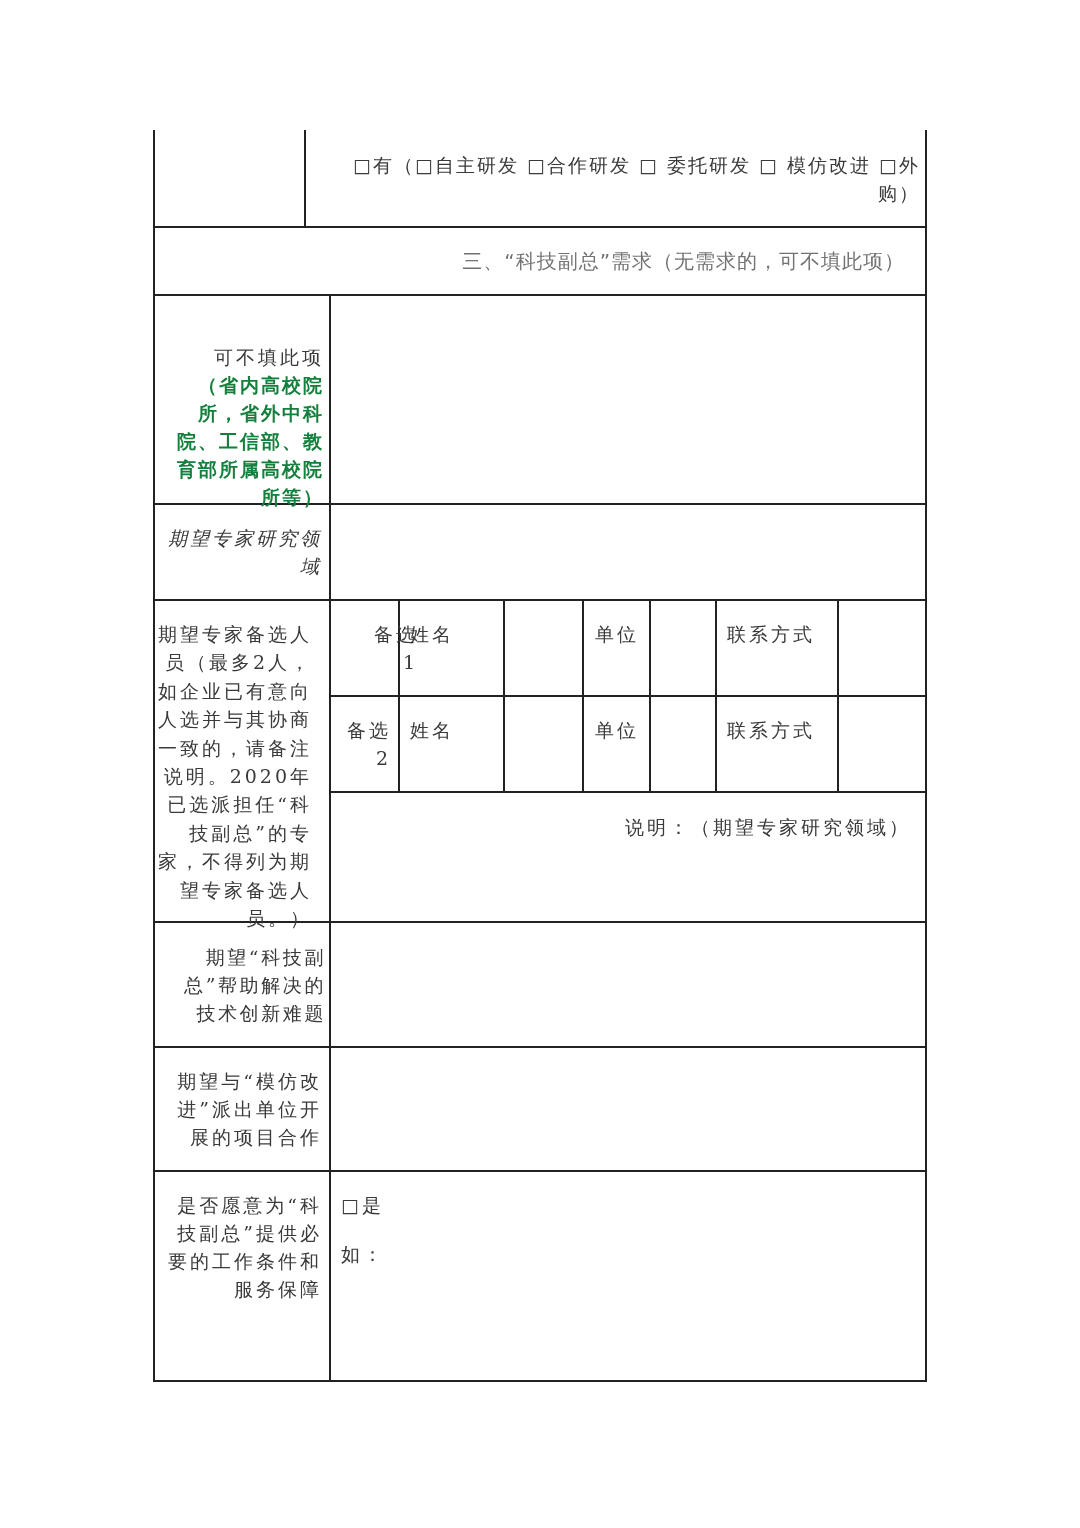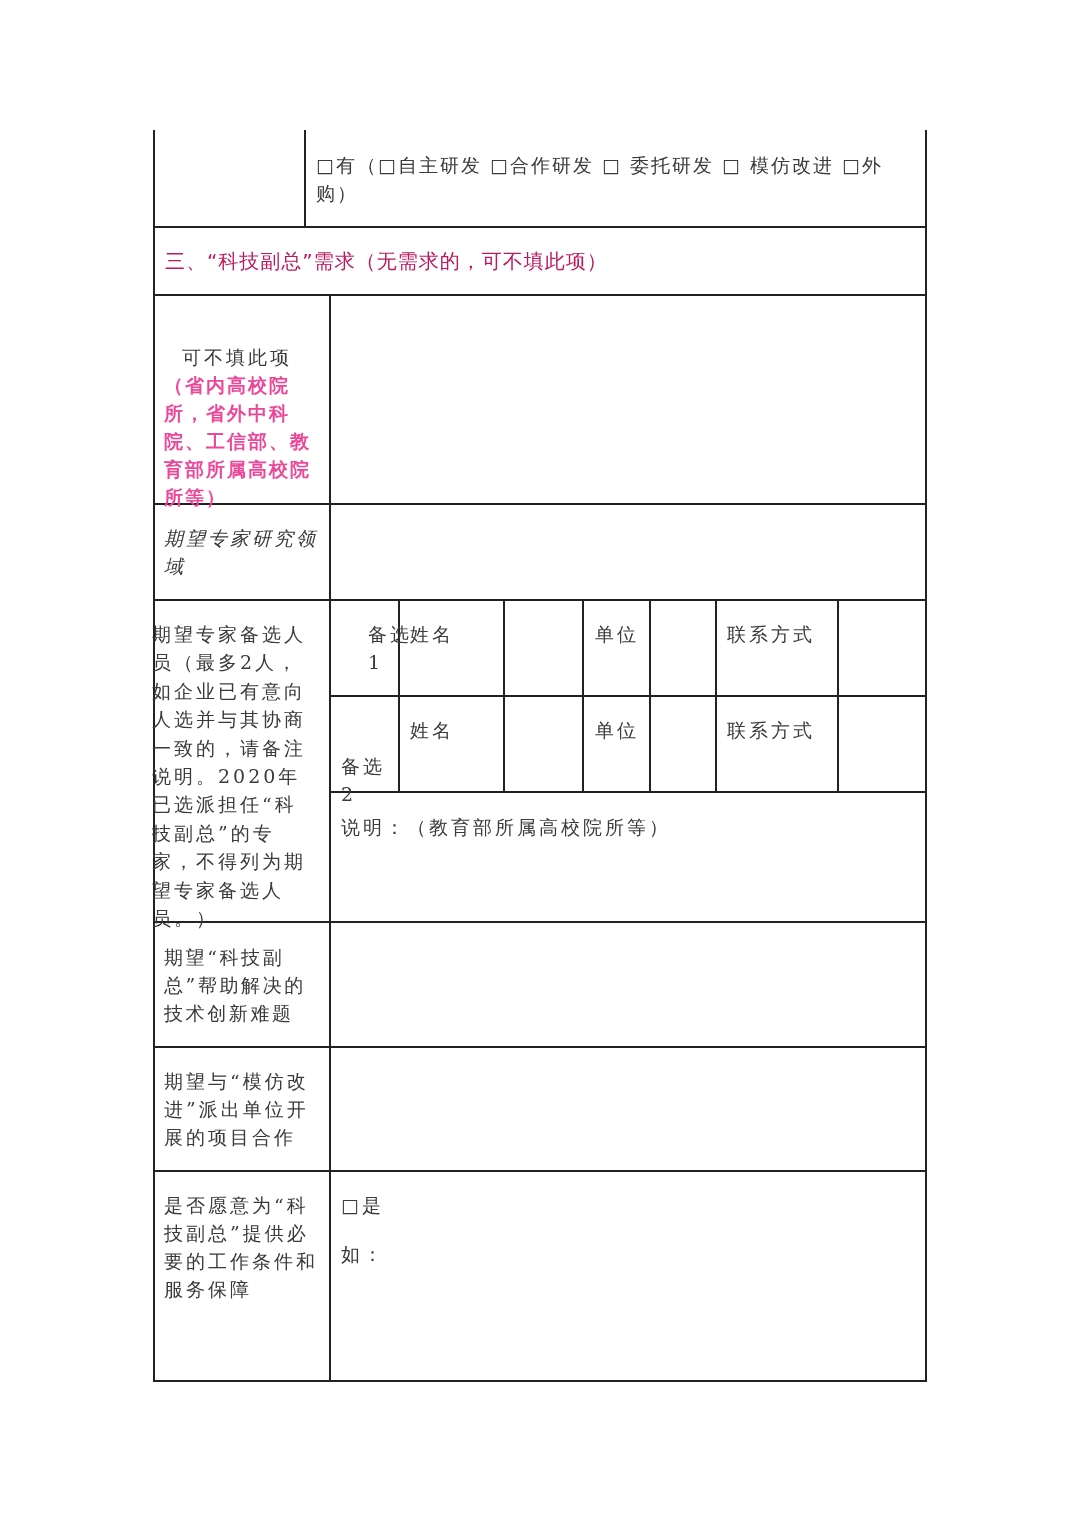--- a/index.html
+++ b/index.html
@@ -1,23 +1,23 @@
 <!DOCTYPE html>
 <html><head>
 <meta charset="utf-8">
 <style>
   html, body { margin: 0; padding: 0; background: #ffffff; }
   body { width: 1080px; height: 1528px; position: relative; overflow: hidden;
          font-family: "DejaVu Serif", "Liberation Serif", serif; color: #333; }
   .ln { position: absolute; background: #222; }
   .h { height: 2px; }
   .v { width: 2px; }
-  .t { position: absolute; font-size: 19px; line-height: 28px; letter-spacing: 3px; color: #3a3a3a; white-space: pre-wrap; }
-  .bold { font-family: "DejaVu Sans", "Liberation Sans", sans-serif; font-weight: bold; color: #ec4899; letter-spacing: 2px; }
-  .section { font-family: "DejaVu Sans", "Liberation Sans", sans-serif; font-size: 20px; color: #be185d; letter-spacing: 1px; }
+  .t { position: absolute; font-size: 19px; line-height: 28px; letter-spacing: 3px; color: #3a3a3a; white-space: pre-wrap; text-align: right; }
+  .bold { font-family: "DejaVu Sans", "Liberation Sans", sans-serif; font-weight: bold; color: #15803d; letter-spacing: 2px; }
+  .section { font-family: "DejaVu Sans", "Liberation Sans", sans-serif; font-size: 20px; color: #737373; letter-spacing: 1px; }
   .cell { position: absolute; }
 </style>
 </head>
 <body>
 
 <div class="ln h" style="left:153px; top:226px; width:774px;"></div>
 <div class="ln h" style="left:153px; top:294px; width:774px;"></div>
 <div class="ln h" style="left:153px; top:503px; width:774px;"></div>
 <div class="ln h" style="left:153px; top:599px; width:774px;"></div>
 <div class="ln h" style="left:330px; top:695px; width:597px;"></div>
@@ -53,29 +53,29 @@
 <div class="t" style="left:152px; top:620px; width:160px; line-height:28.4px;">期望专家备选人员（最多2人，如企业已有意向人选并与其协商一致的，请备注说明。2020年已选派担任“科技副总”的专家，不得列为期望专家备选人员。）</div>
 
 <div class="t" style="left:341px; top:620px; width:50px;margin-left:27px;">备选1</div>
 <div class="t" style="left:410px; top:620px;">姓名</div>
 <div class="cell" style="left:506px; top:602px; width:76px; height:93px;"></div>
 <div class="t" style="left:595px; top:620px;">单位</div>
 <div class="cell" style="left:652px; top:602px; width:63px; height:93px;"></div>
 <div class="t" style="left:727px; top:620px;">联系方式</div>
 <div class="cell" style="left:840px; top:602px; width:85px; height:93px;"></div>
 
-<div class="t" style="left:341px; top:716px; width:50px;margin-top:36px;">备选2</div>
+<div class="t" style="left:341px; top:716px; width:50px;">备选2</div>
 <div class="t" style="left:410px; top:716px;">姓名</div>
 <div class="cell" style="left:506px; top:698px; width:76px; height:93px;"></div>
 <div class="t" style="left:595px; top:716px;">单位</div>
 <div class="cell" style="left:652px; top:698px; width:63px; height:93px;"></div>
 <div class="t" style="left:727px; top:716px;">联系方式</div>
 <div class="cell" style="left:840px; top:698px; width:85px; height:93px;"></div>
 
-<div class="t" style="left:341px; top:813px; width:570px;">说明：（教育部所属高校院所等）</div>
+<div class="t" style="left:341px; top:813px; width:570px;">说明：（期望专家研究领域）</div>
 
 <div class="t" style="left:164px; top:943px; width:162px; letter-spacing:2.6px;">期望“科技副总”帮助解决的技术创新难题</div>
 <div class="cell" style="left:332px; top:924px; width:592px; height:122px;"></div>
 
 <div class="t" style="left:164px; top:1067px; width:158px;">期望与“模仿改进”派出单位开展的项目合作</div>
 <div class="cell" style="left:332px; top:1049px; width:592px; height:121px;"></div>
 
 <div class="t" style="left:164px; top:1191px; width:158px;">是否愿意为“科技副总”提供必要的工作条件和服务保障</div>
 <div class="t" style="left:341px; top:1191px;">□是</div>
 <div class="t" style="left:341px; top:1240px;">如：</div>

